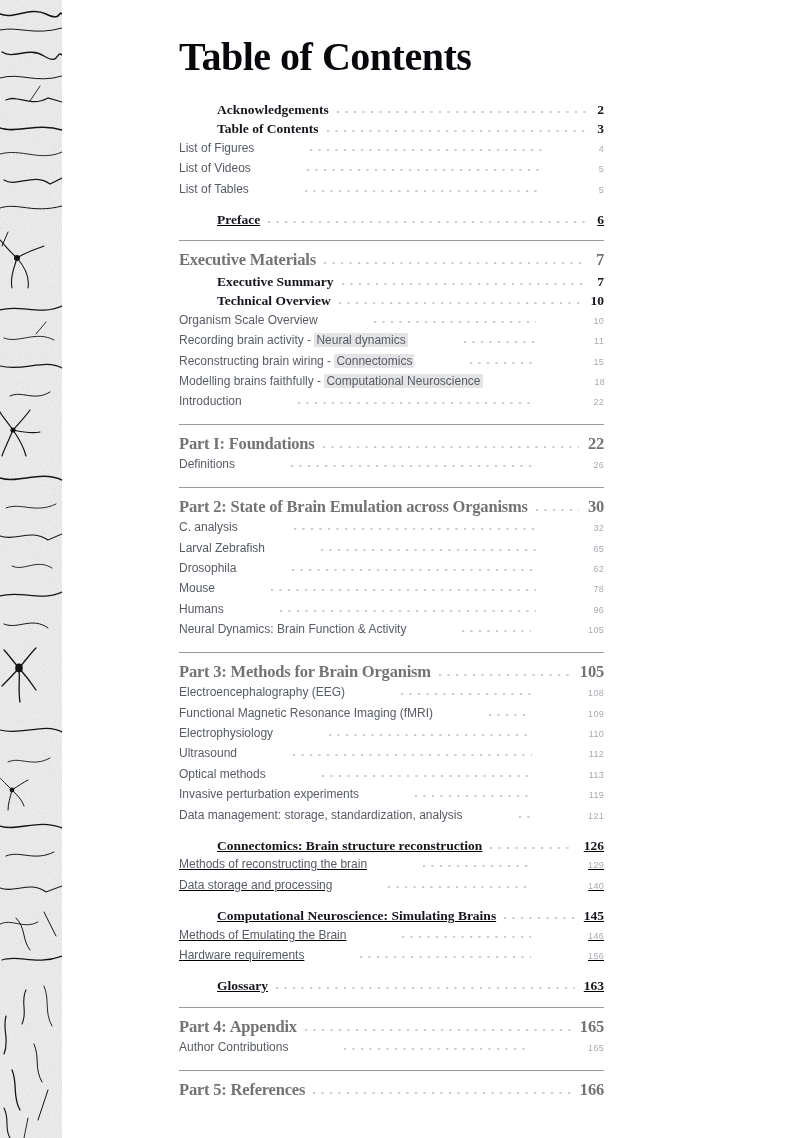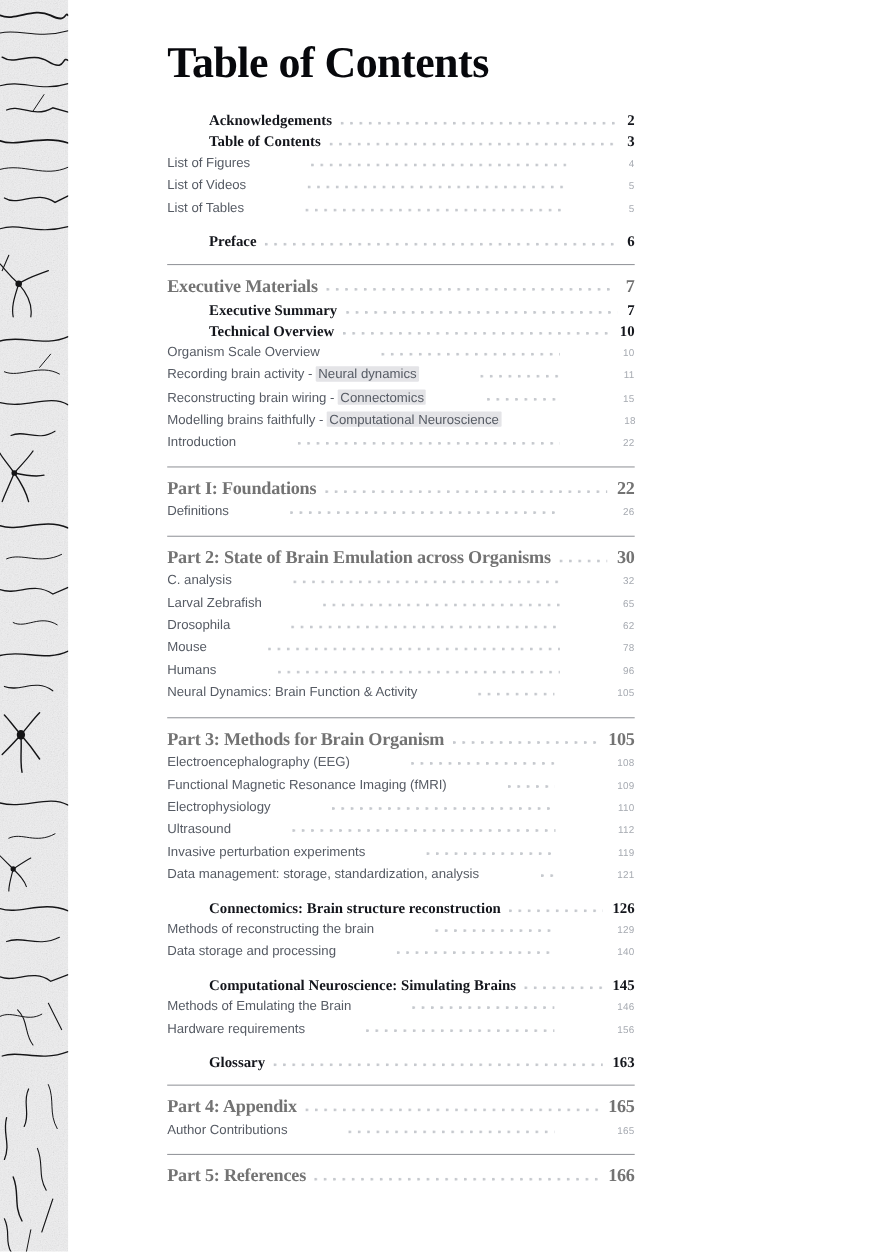--- a/index.html
+++ b/index.html
@@ -1,28 +1,28 @@
 <!DOCTYPE html>
 <html><head>
 <meta charset="utf-8">
 <style>
   html,body { margin:0; padding:0; background:#ffffff; }
   .page {
     position:relative; width:806px; height:1138px; background:#ffffff;
     overflow:hidden; font-family:"Liberation Sans", sans-serif;
   }
   .strip { position:absolute; left:0; top:0; width:62px; height:1138px; display:block; }
-  .content { position:absolute; left:152px; top:0; width:425px; padding-top:34px; }
+  .content { position:absolute; left:179px; top:0; width:425px; padding-top:34px; }
   .title {
     font-family:"Liberation Serif", serif; font-weight:700;
     font-size:40px; line-height:46px; letter-spacing:-0.5px;
     color:#07080c; margin:0 0 20px 0;
   }
   .group { margin:0; }
-  .group.gap { margin-top:10px; }
+  .group.gap { margin-top:10px;text-decoration:underline; }
   .rule { border:0; border-top:1px solid #97999e; margin:11px 0 7px 0; }
   .row { display:flex; align-items:baseline; }
   .leader {
     flex:1 1 auto; height:4px; margin:0 9px 3px 7px; align-self:baseline;
     background-image:radial-gradient(circle at 2px 2px, #c6c9ce 1.1px, rgba(0,0,0,0) 1.5px);
     background-size:8.5px 4px; background-repeat:repeat-x;
   }
   .row.sub { font-size:12px; line-height:19.4px; color:#565b64;gap:48px; }
   .row.sub .pg { font-size:9px; color:#a6aab1; letter-spacing:0.3px; }
   .row.section {
@@ -265,20 +265,25 @@
         <span class="lbl">Electrophysiology</span>
         <span class="leader"></span>
         <span class="pg">110</span>
       </div>
       <div class="row sub">
         <span class="lbl">Ultrasound</span>
         <span class="leader"></span>
         <span class="pg">112</span>
       </div>
       <div class="row sub">
+        <span class="lbl">Optical methods</span>
+        <span class="leader"></span>
+        <span class="pg">113</span>
+      </div>
+      <div class="row sub">
         <span class="lbl">Invasive perturbation experiments</span>
         <span class="leader"></span>
         <span class="pg">119</span>
       </div>
       <div class="row sub">
         <span class="lbl">Data management: storage, standardization, analysis</span>
         <span class="leader"></span>
         <span class="pg">121</span>
       </div>
     </section>

